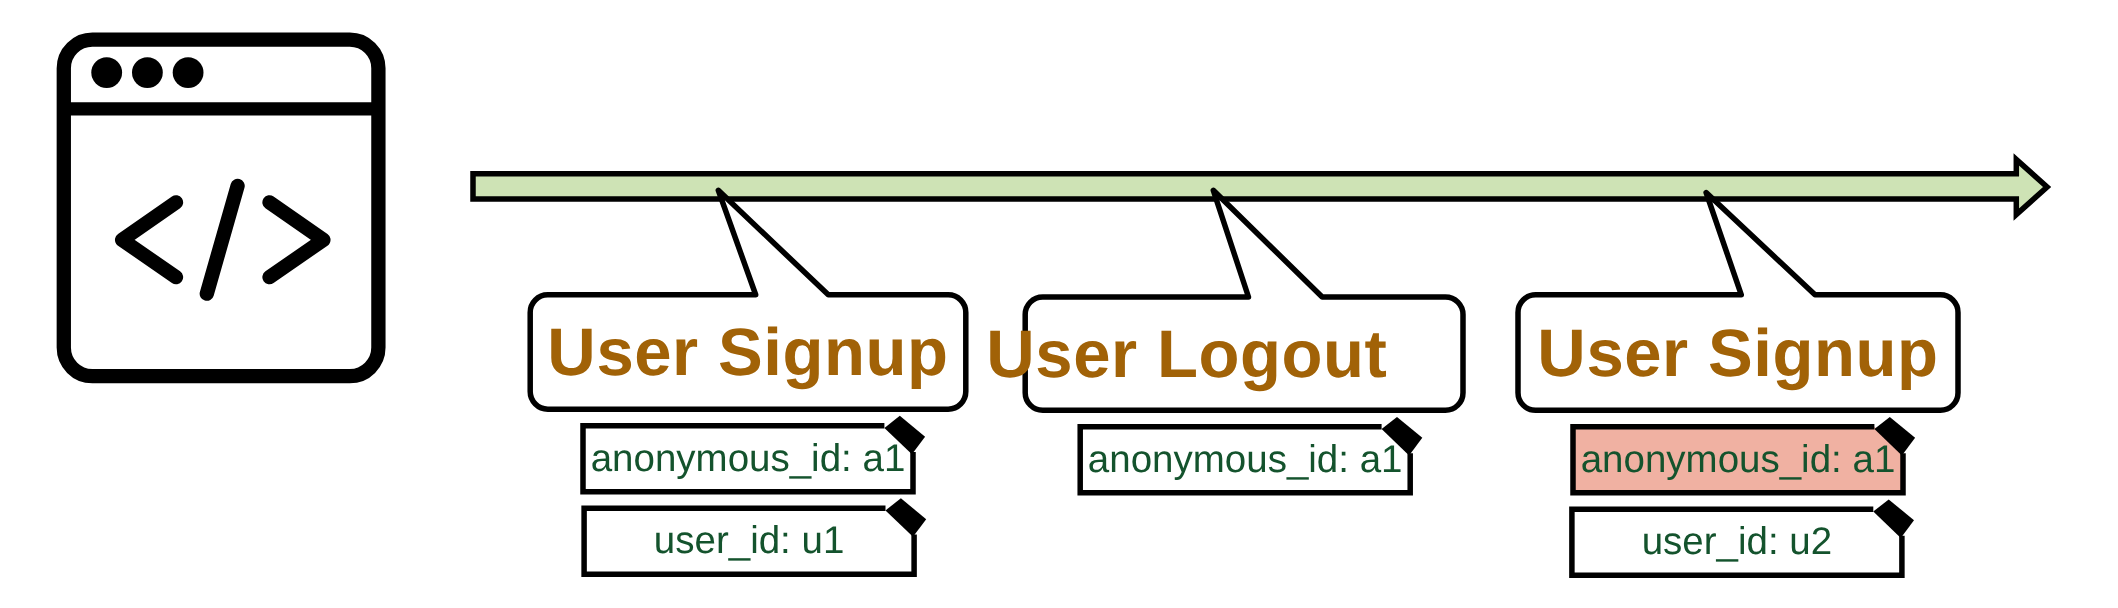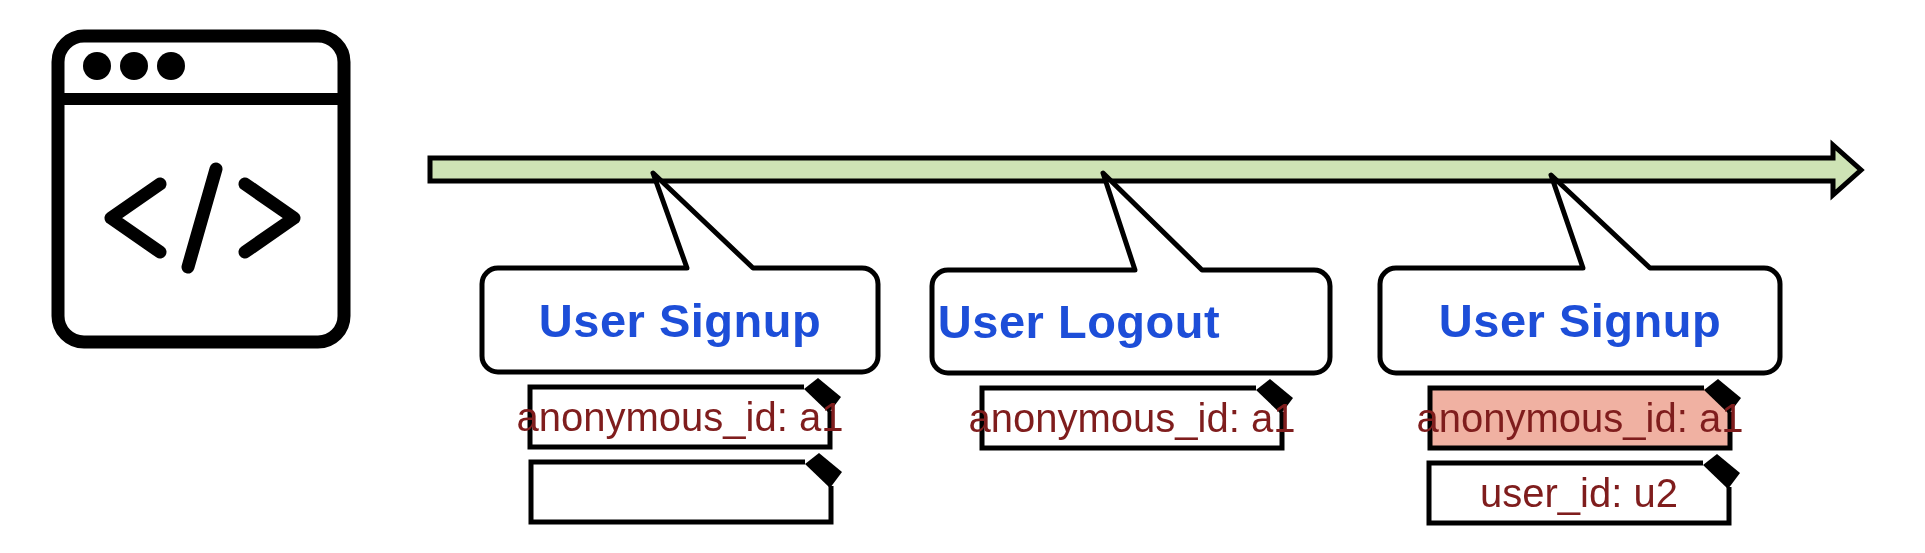--- a/index.html
+++ b/index.html
@@ -16,33 +16,33 @@
     left: 0; top: 0;
     width: 1925px;
     height: 553px;
   }
   .event-title {
     position: absolute;
     display: flex;
     align-items: center;
     justify-content: center;
     font-weight: bold;
-    font-size: 47px;
-    color: #1d4ed8;
+    font-size: 61px;
+    color: #a16207;
     letter-spacing: 0.5px;
     white-space: nowrap;
     pointer-events: none;
   }
   .tag-label {
     position: absolute;
     display: flex;
     align-items: center;
     justify-content: center;
-    font-size: 40px;
-    color: #7f1d1d;
+    font-size: 35px;
+    color: #14532d;
     white-space: nowrap;
     pointer-events: none;
   }
 </style>
 </head>
 <body>
 
 <div class="canvas">
 
   <svg class="layer" viewBox="0 0 1925 553">
@@ -92,17 +92,18 @@
       <path d="M1703 463 H1429 V523 H1729 V487" stroke="#000000" stroke-width="5" fill="#ffffff"></path>
       <path d="M1703 465 L1717 454 L1740 473 L1728 489 Z" fill="#000000"></path>
     </g>
   </svg>
 
   <div class="event-title" style="left:482px; top:268px; width:396px; height:104px;">User Signup</div>
   <div class="event-title" style="left:880px; top:270px; width:398px; height:103px;">User Logout</div>
   <div class="event-title" style="left:1380px; top:268px; width:400px; height:105px;">User Signup</div>
 
   <div class="tag-label" style="left:530px; top:387px; width:300px; height:60px;">anonymous_id: a1</div>
+  <div class="tag-label" style="left:531px; top:462px; width:300px; height:60px;">user_id: u1</div>
   <div class="tag-label" style="left:982px; top:388px; width:300px; height:60px;">anonymous_id: a1</div>
   <div class="tag-label" style="left:1430px; top:388px; width:300px; height:60px;">anonymous_id: a1</div>
   <div class="tag-label" style="left:1429px; top:463px; width:300px; height:60px;">user_id: u2</div>
 
 </div>
 
 </body></html>

